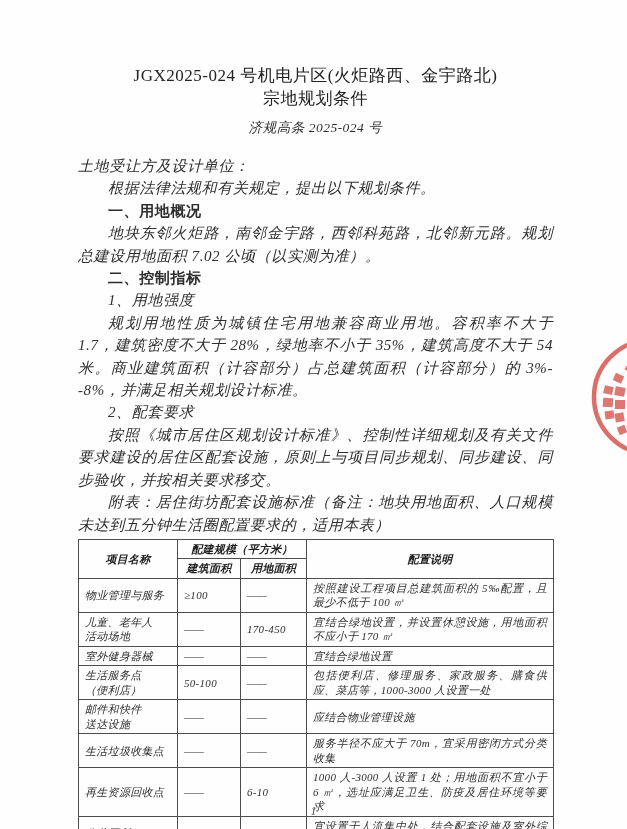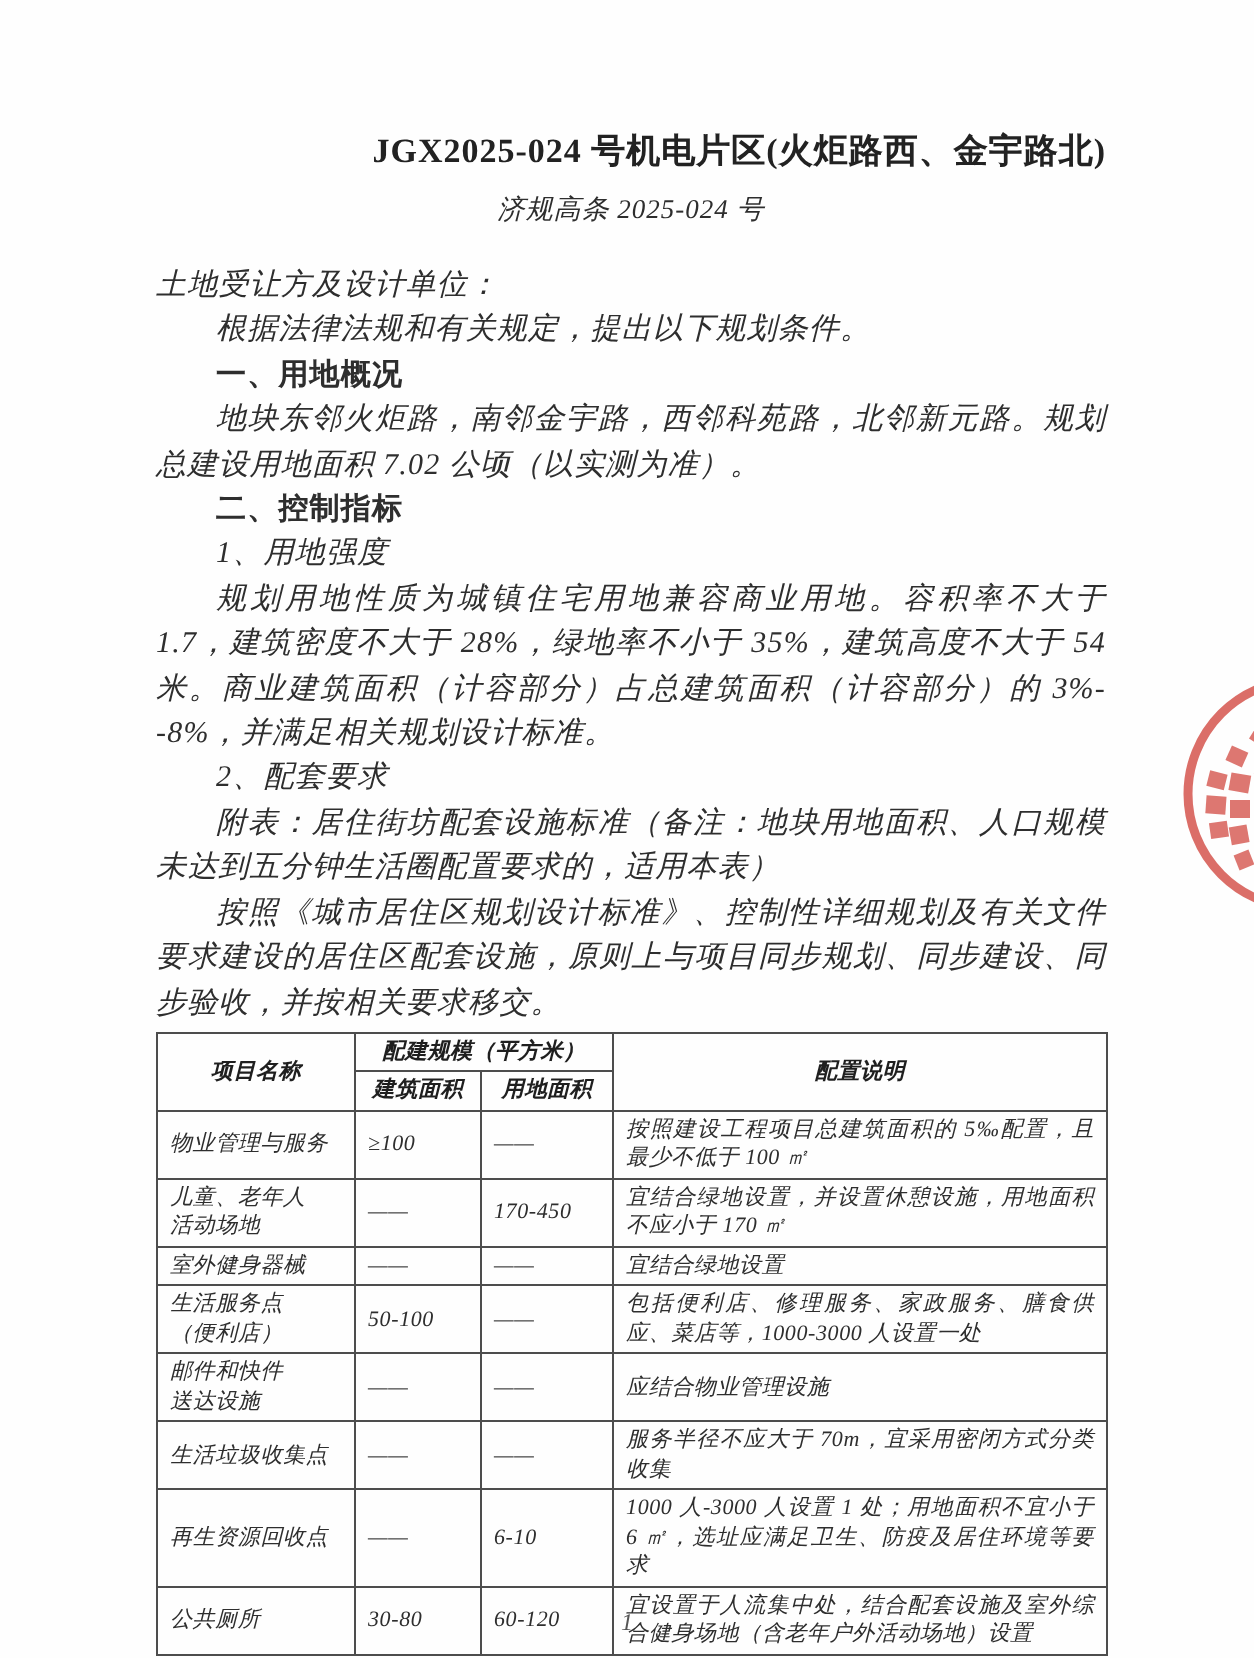--- a/index.html
+++ b/index.html
@@ -8,22 +8,22 @@
     width: 627px;
     height: 829px;
     background: #fefefe;
     overflow: hidden;
     color: #2b2b2b;
     font-family: "Liberation Serif", "DejaVu Serif", serif;
     box-sizing: border-box;
     padding: 64px 74px 0 78px;
   }
   .title {
-    text-align: right;
-    font-weight: bold;
+    text-align: center;
+    font-weight: normal;
     font-size: 17px;
     line-height: 23px;
     letter-spacing: 0.5px;
     color: #222;
   }
   .doc-number {
     text-align: center;
     font-size: 13.5px;
     margin-top: 9px;
     font-style: italic;
@@ -97,35 +97,36 @@
     opacity: 0.9;
   }
 </style>
 </head>
 <body>
 
 <div class="page">
 
   <div class="title">
     <div>JGX2025-024 号机电片区(火炬路西、金宇路北)</div>
+    <div>宗地规划条件</div>
   </div>
 
   <div class="doc-number">济规高条 2025-024 号</div>
 
   <div class="body-text">
     <p>土地受让方及设计单位：</p>
     <p class="indent">根据法律法规和有关规定，提出以下规划条件。</p>
     <p class="indent heading-hei">一、用地概况</p>
     <p class="indent">地块东邻火炬路，南邻金宇路，西邻科苑路，北邻新元路。规划总建设用地面积 7.02 公顷（以实测为准）。</p>
     <p class="indent heading-hei">二、控制指标</p>
     <p class="indent heading-kai">1、用地强度</p>
     <p class="indent">规划用地性质为城镇住宅用地兼容商业用地。容积率不大于 1.7，建筑密度不大于 28%，绿地率不小于 35%，建筑高度不大于 54 米。商业建筑面积（计容部分）占总建筑面积（计容部分）的 3%--8%，并满足相关规划设计标准。</p>
     <p class="indent heading-kai">2、配套要求</p>
+    <p class="indent">按照《城市居住区规划设计标准》、控制性详细规划及有关文件要求建设的居住区配套设施，原则上与项目同步规划、同步建设、同步验收，并按相关要求移交。</p>
     <p class="indent">附表：居住街坊配套设施标准（备注：地块用地面积、人口规模未达到五分钟生活圈配置要求的，适用本表）</p>
-    <p class="indent">按照《城市居住区规划设计标准》、控制性详细规划及有关文件要求建设的居住区配套设施，原则上与项目同步规划、同步建设、同步验收，并按相关要求移交。</p>
   </div>
 
   <table class="facilities">
     <colgroup>
       <col style="width:99px">
       <col style="width:63px">
       <col style="width:66px">
       <col style="width:247px">
     </colgroup>
     <thead>

